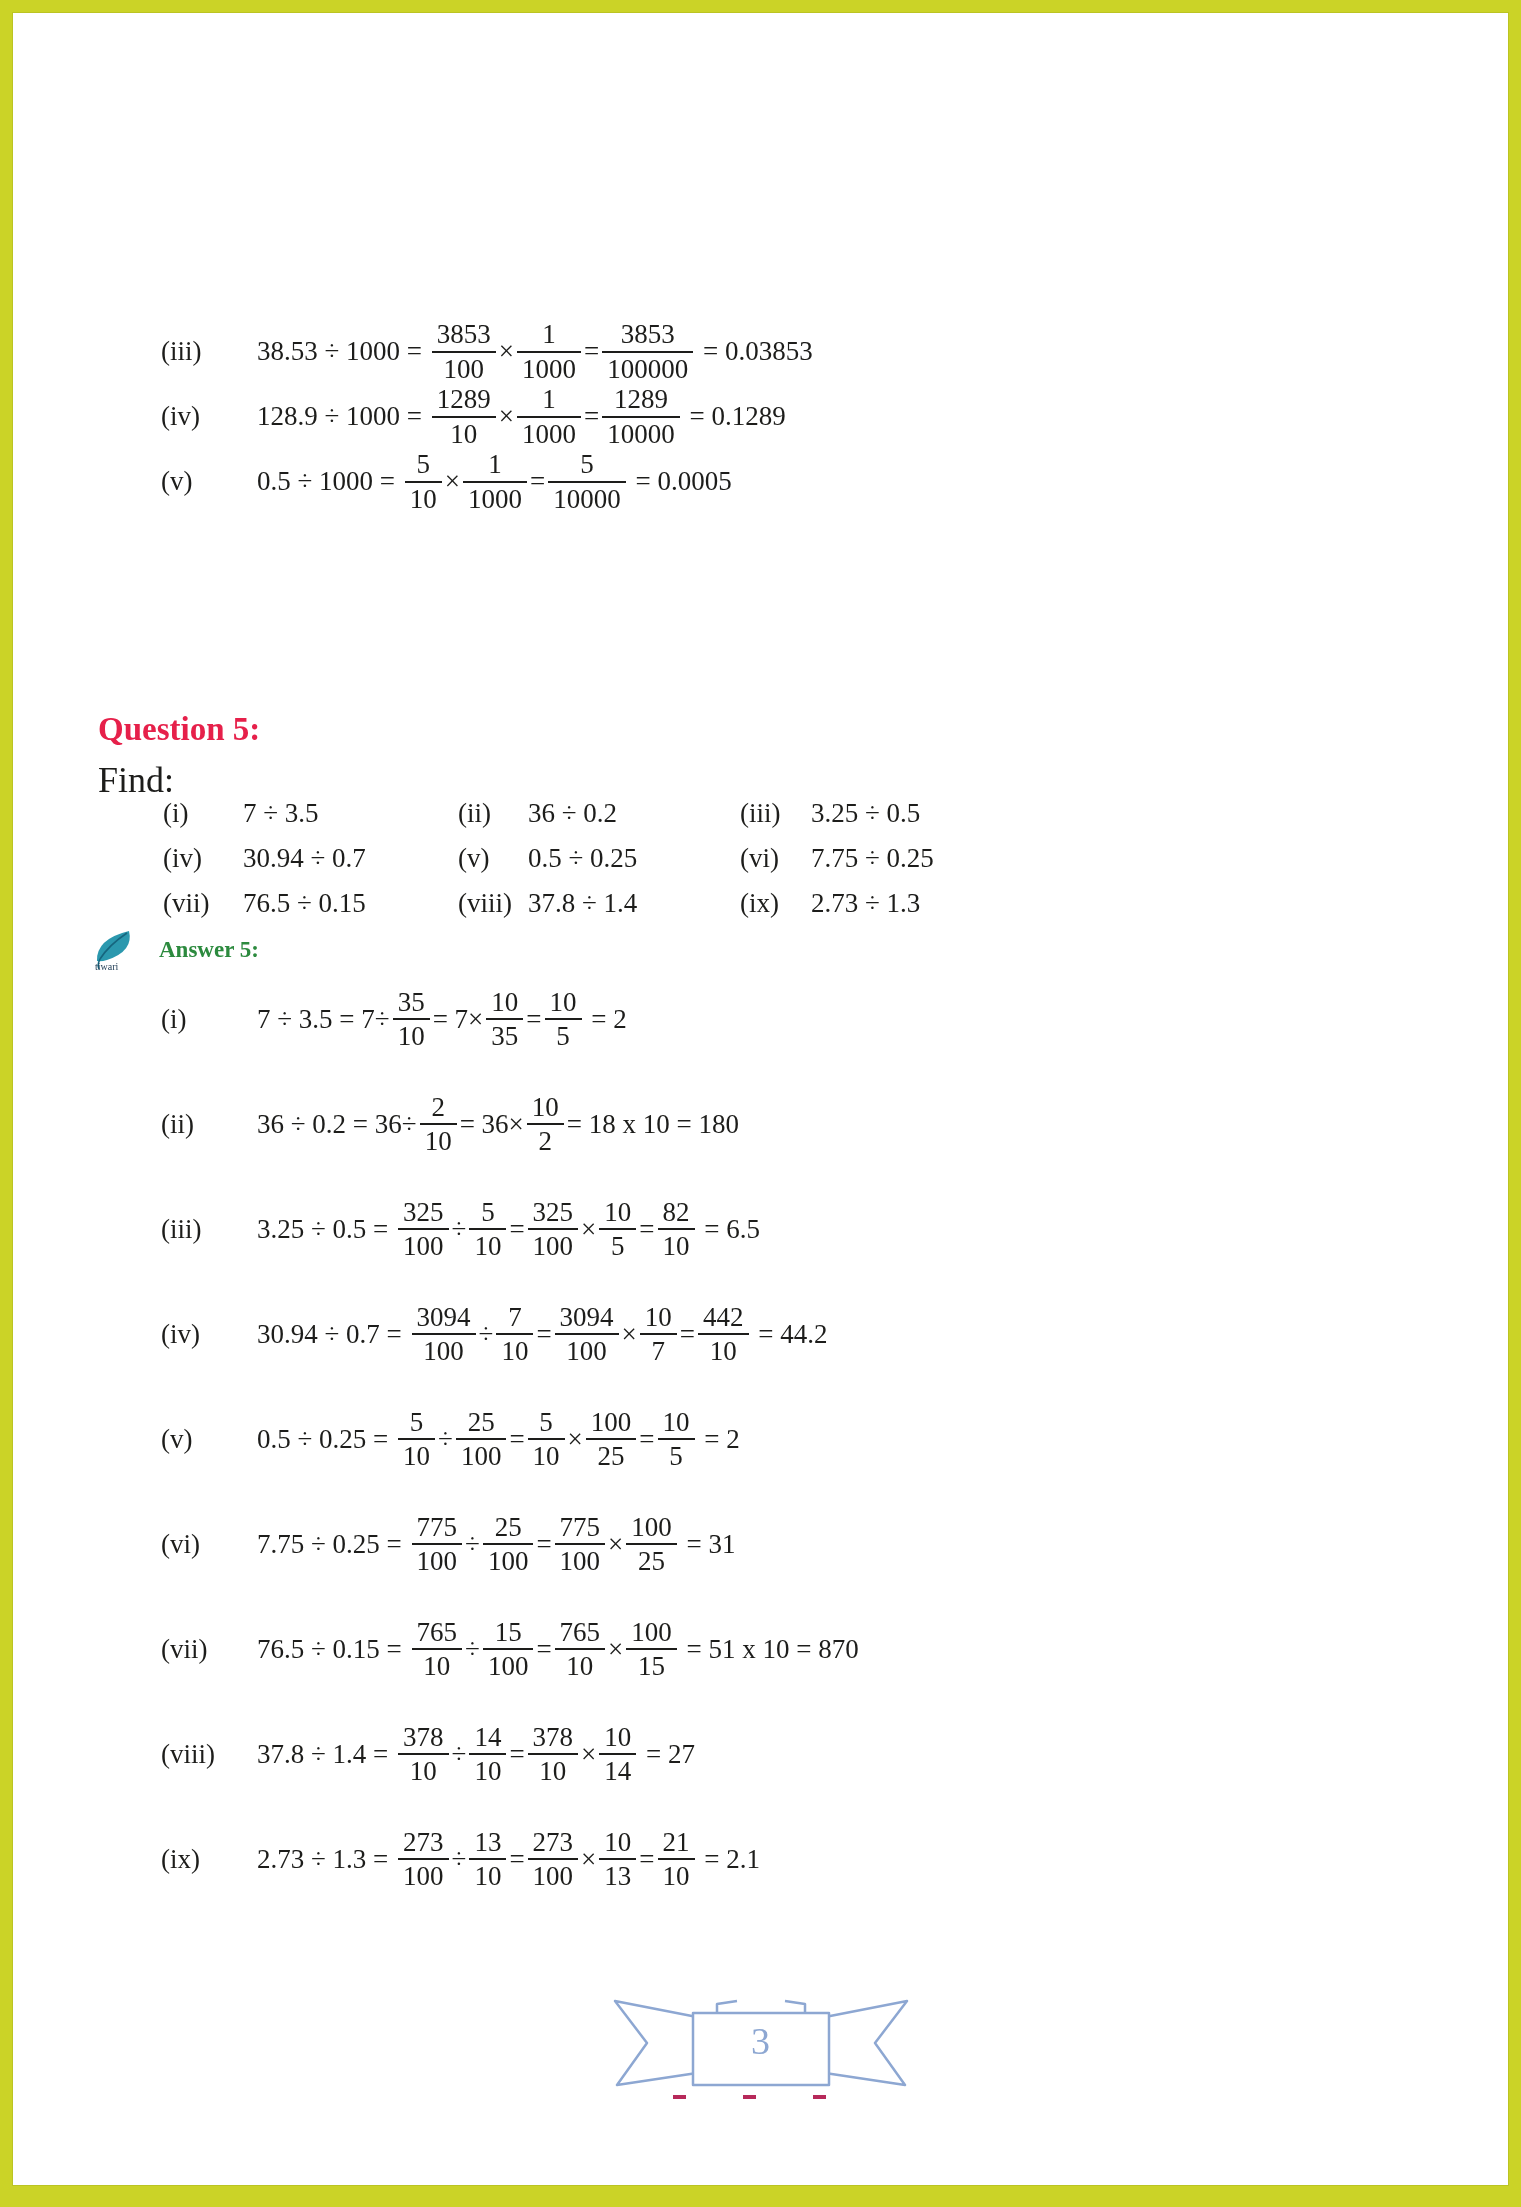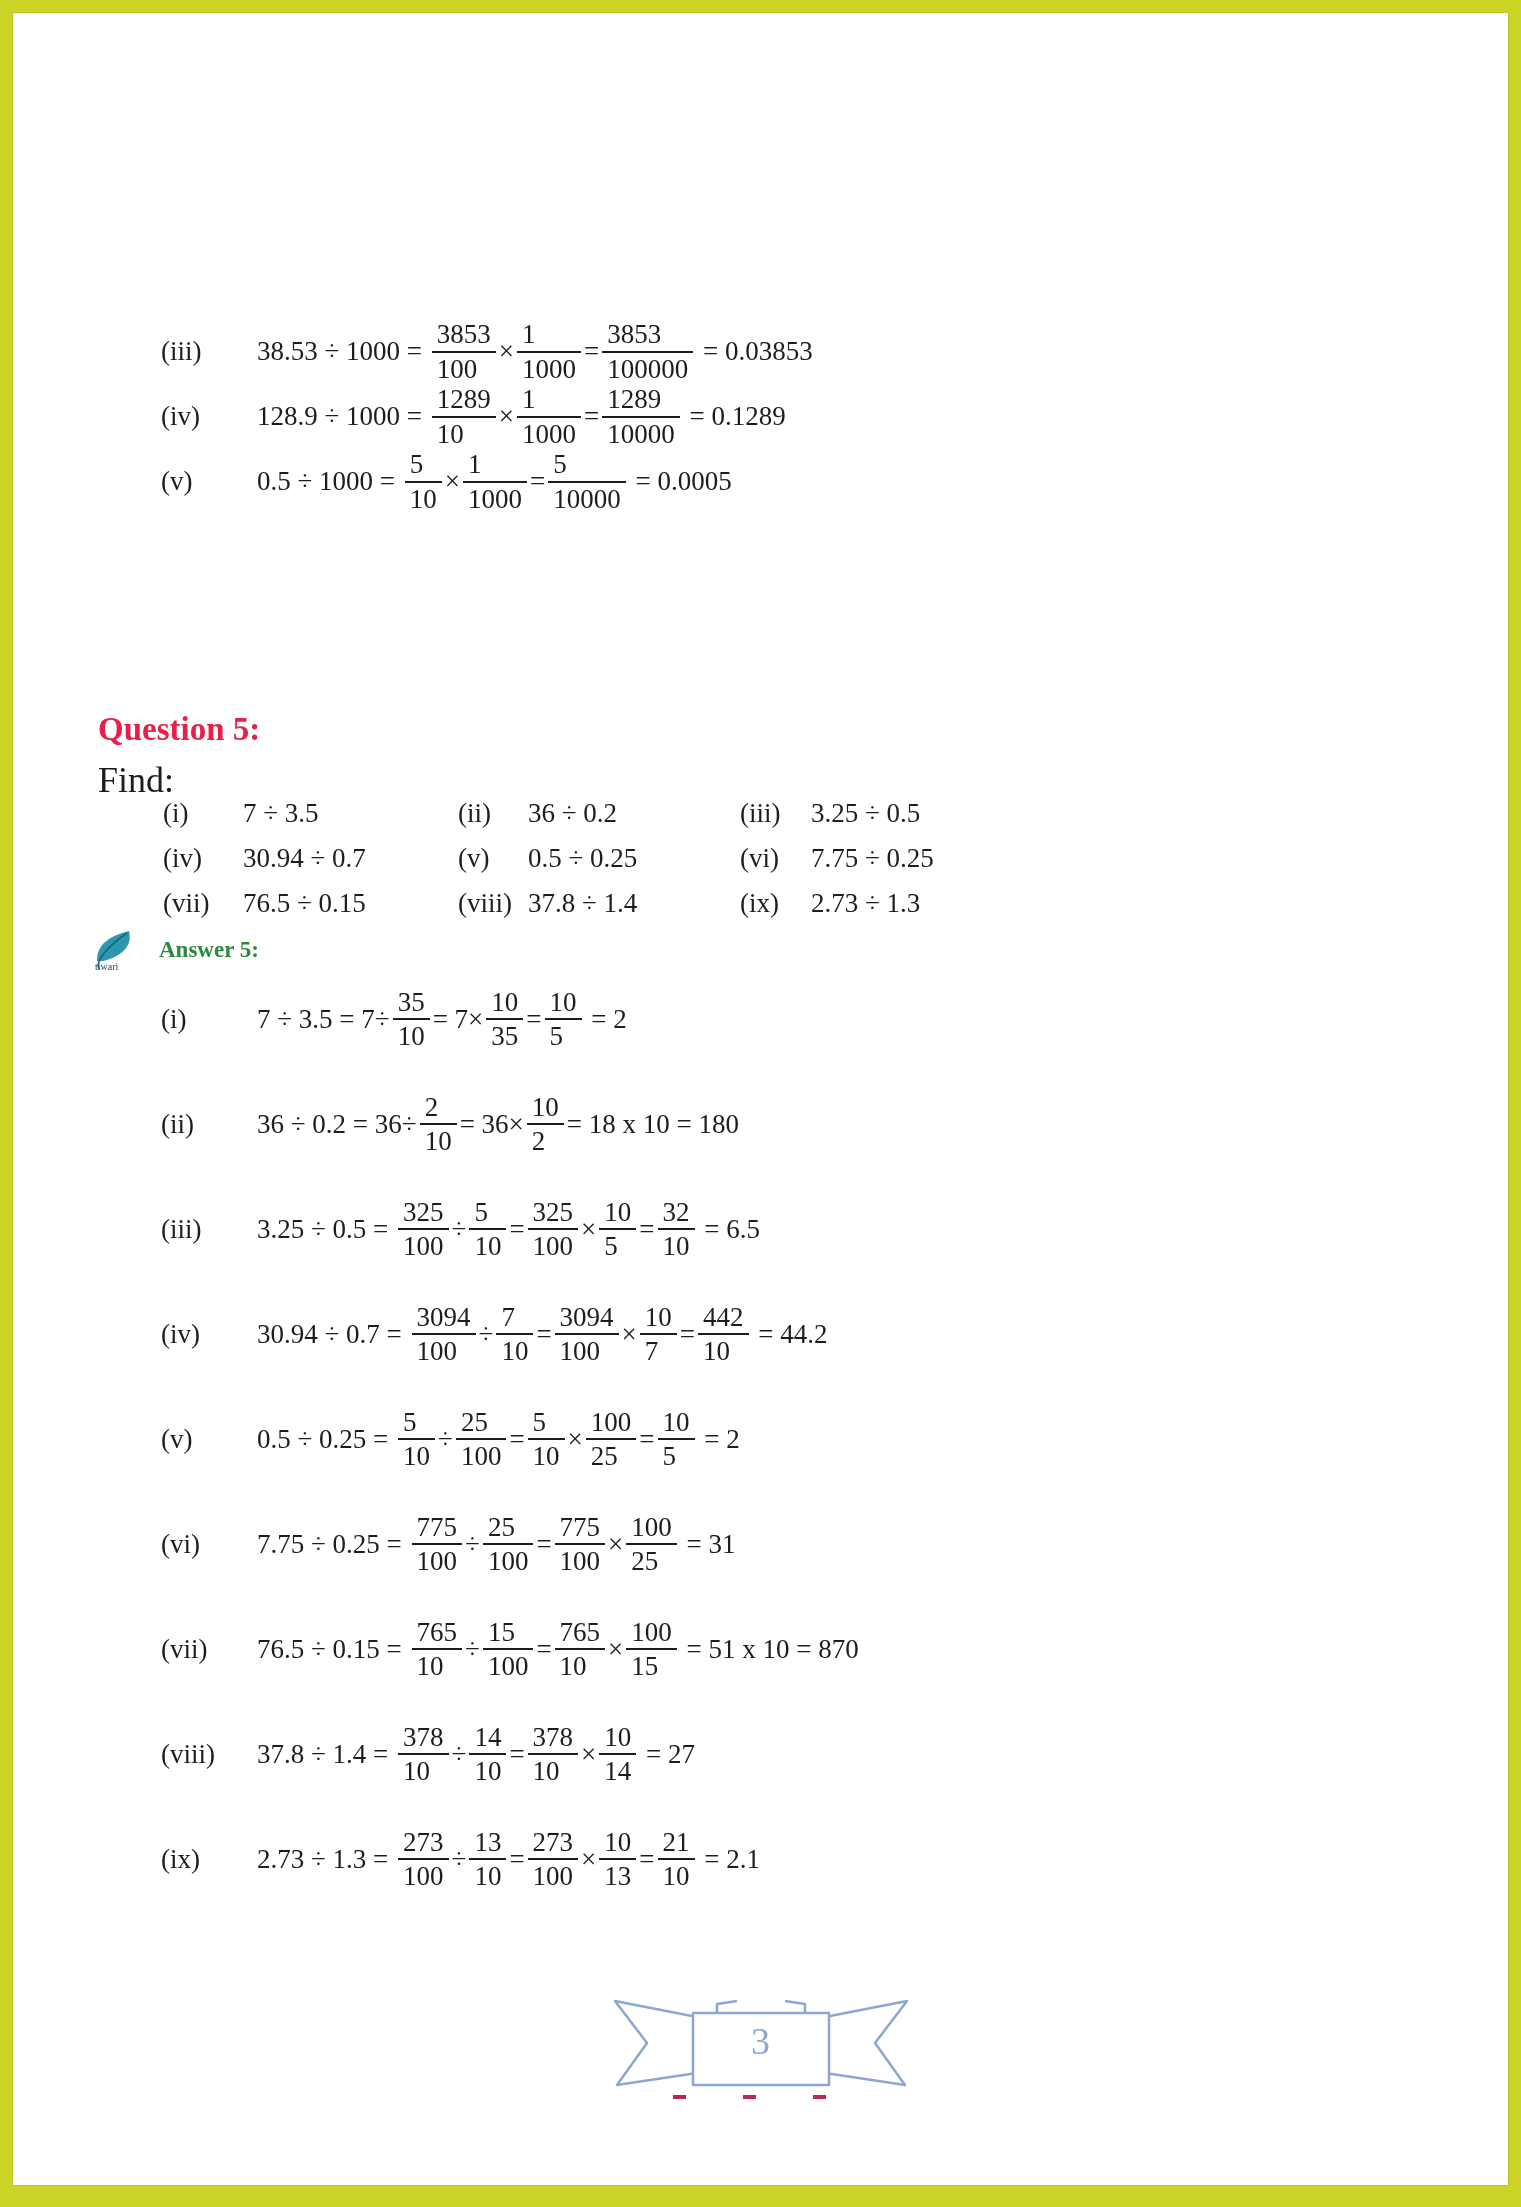--- a/index.html
+++ b/index.html
@@ -20,21 +20,21 @@
   
   .math-row {
     display:flex; align-items:center;
     padding-left:148px;
     height:65px;
     font-size:27px;
   }
   .sol-label { flex:0 0 96px; }
   .mtxt { white-space:pre; }
   .frac {
-    display:inline-block; text-align:left;
+    display:inline-block; text-align:center;
     vertical-align:middle; margin:0 3px; line-height:1.12;
   }
   .frac .num { display:block; border-bottom:2px solid #1d1d1b; padding:0 5px 1px; }
   .frac .den { display:block; padding:1px 5px 0; }
   #top-solutions { position:absolute; top:306px; left:0; right:0; }
   #answers { position:absolute; top:970px; left:0; right:0; }
   #answers .math-row { height:72px; margin-bottom:33px; }
   
   .q-title {
     position:absolute; top:698px; left:85px; margin:0;
@@ -222,21 +222,21 @@
           <span class="num" style="display: block;">325</span>
           <span class="den" style="display: block;">100</span>
         </span>
         <span class="mtxt">×</span>
         <span class="frac">
           <span class="num" style="display: block;">10</span>
           <span class="den" style="display: block;">5</span>
         </span>
         <span class="mtxt">=</span>
         <span class="frac">
-          <span class="num" style="display: block;">32</span>
+          <span class="num" style="display: block;">82</span>
           <span class="den" style="display: block;">10</span>
         </span>
         <span class="mtxt"> = 6.5</span>
       </div>
       <div class="math-row">
         <span class="sol-label">(iv)</span>
         <span class="mtxt">30.94 ÷ 0.7 = </span>
         <span class="frac">
           <span class="num" style="display: block;">3094</span>
           <span class="den" style="display: block;">100</span>

